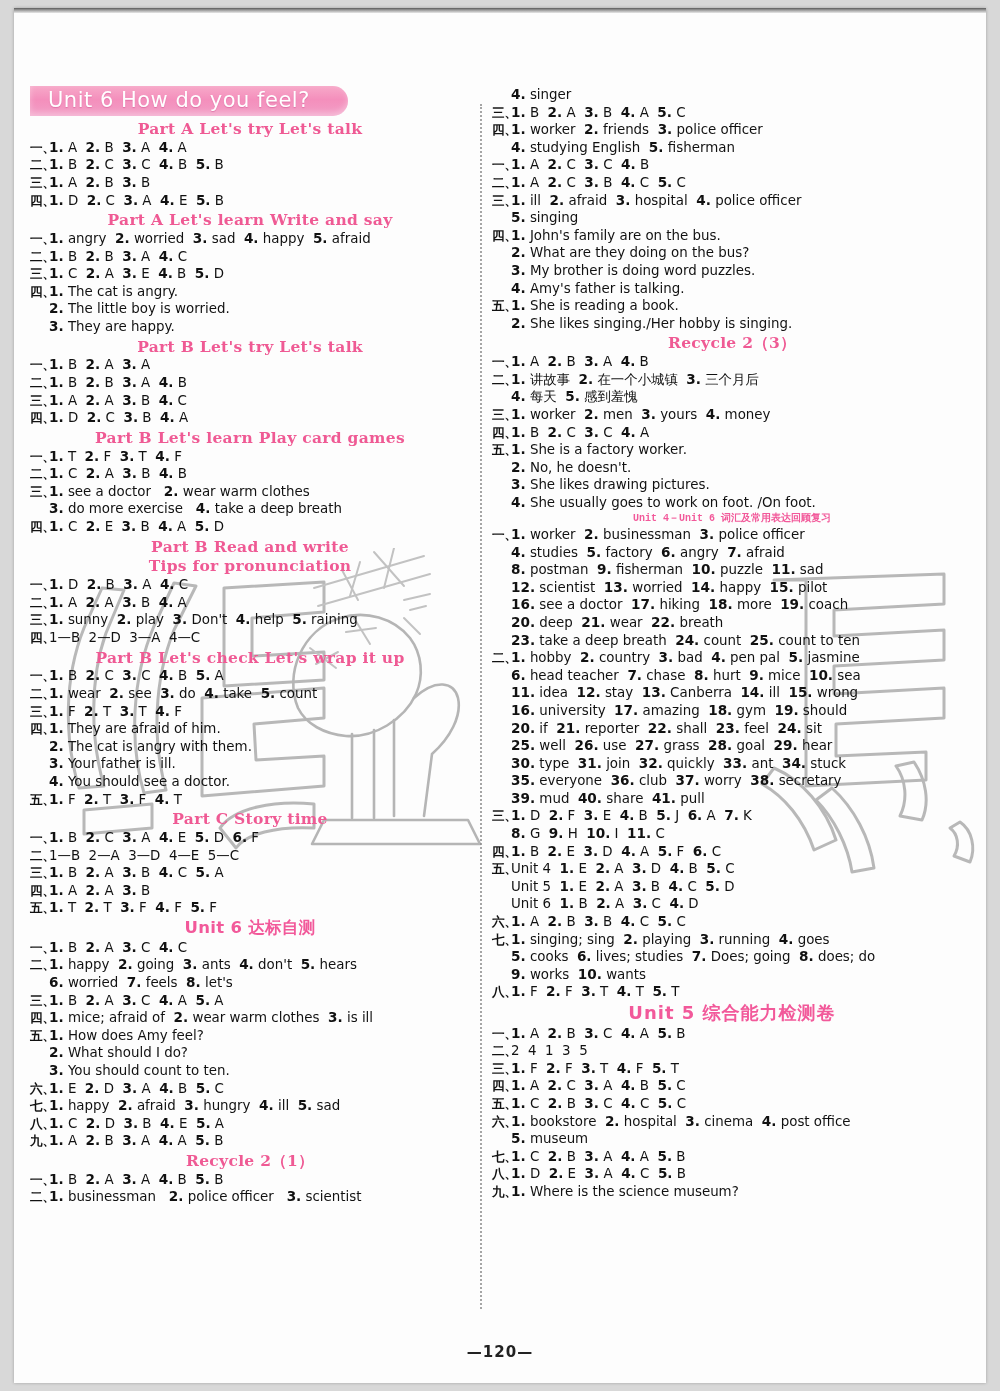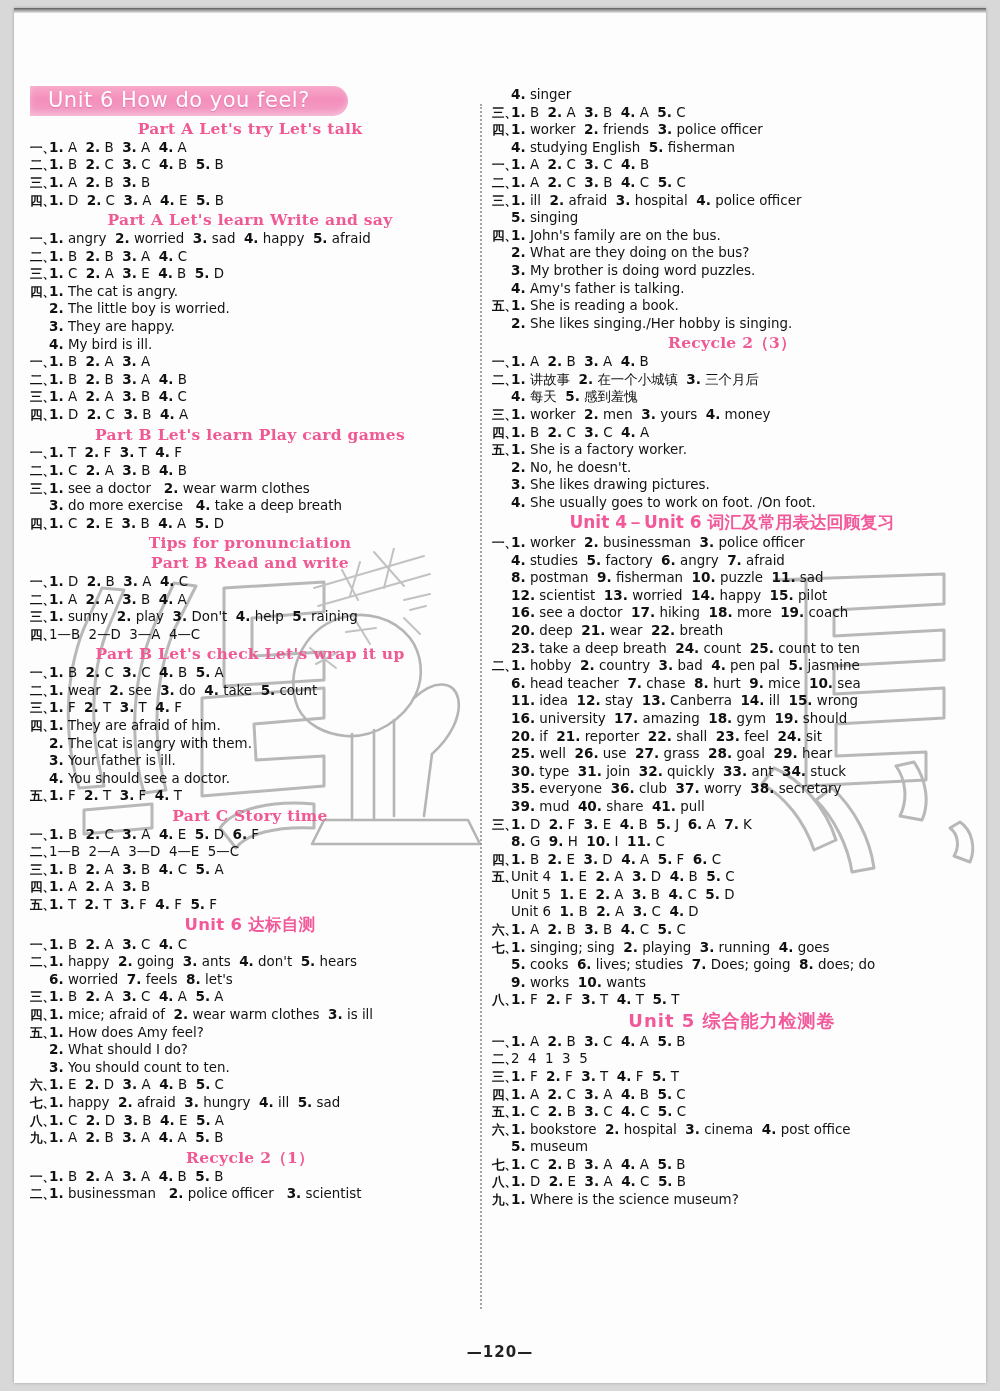--- a/index.html
+++ b/index.html
@@ -63,21 +63,21 @@
     white-space:nowrap;
   }
   .head.cn{
     font-family:"DejaVu Sans","Liberation Sans",sans-serif;
     font-size:16.5px;font-weight:bold;color:#f2599a;
   }
   .head.cnbig{
     font-family:"DejaVu Sans","Liberation Sans",sans-serif;
     font-size:18px;font-weight:bold;color:#f2599a;letter-spacing:1px;
   }
-  .head.wide{font-size:17px;letter-spacing:0;}
+  .head.wide{font-size:10px;letter-spacing:0;font-family:Liberation Mono, monospace;}
 
   
   .row{
     display:flex;align-items:flex-start;
     font-size:13.4px;line-height:17.6px;color:#111;
     white-space:nowrap;
   }
   .mk{
     flex:0 0 auto;width:19px;
     font-family:"DejaVu Sans","Liberation Sans",sans-serif;
@@ -190,24 +190,21 @@
         <span class="txt"><b>1.</b>&nbsp;The&nbsp;cat&nbsp;is&nbsp;angry.</span>
       </div>
       <div class="row">
         <span class="mk blank">一、</span>
         <span class="txt"><b>2.</b>&nbsp;The&nbsp;little&nbsp;boy&nbsp;is&nbsp;worried.</span>
       </div>
       <div class="row">
         <span class="mk blank">一、</span>
         <span class="txt"><b>3.</b>&nbsp;They&nbsp;are&nbsp;happy.</span>
       </div>
-      <div class="row">
-        <span class="mk blank">一、</span>
-        <span class="txt"><b>4.</b>&nbsp;My&nbsp;bird&nbsp;is&nbsp;ill.</span>
-      </div>
+      <div class="head">Part B   Let's try   Let's talk</div>
       <div class="row">
         <span class="mk">一、</span>
         <span class="txt"><b>1.</b>&nbsp;B&nbsp;&nbsp;<b>2.</b>&nbsp;A&nbsp;&nbsp;<b>3.</b>&nbsp;A</span>
       </div>
       <div class="row">
         <span class="mk">二、</span>
         <span class="txt"><b>1.</b>&nbsp;B&nbsp;&nbsp;<b>2.</b>&nbsp;B&nbsp;&nbsp;<b>3.</b>&nbsp;A&nbsp;&nbsp;<b>4.</b>&nbsp;B</span>
       </div>
       <div class="row">
         <span class="mk">三、</span>
@@ -231,22 +228,22 @@
         <span class="txt"><b>1.</b>&nbsp;see&nbsp;a&nbsp;doctor&nbsp;&nbsp;&nbsp;<b>2.</b>&nbsp;wear&nbsp;warm&nbsp;clothes</span>
       </div>
       <div class="row">
         <span class="mk blank">一、</span>
         <span class="txt"><b>3.</b>&nbsp;do&nbsp;more&nbsp;exercise&nbsp;&nbsp;&nbsp;<b>4.</b>&nbsp;take&nbsp;a&nbsp;deep&nbsp;breath</span>
       </div>
       <div class="row">
         <span class="mk">四、</span>
         <span class="txt"><b>1.</b>&nbsp;C&nbsp;&nbsp;<b>2.</b>&nbsp;E&nbsp;&nbsp;<b>3.</b>&nbsp;B&nbsp;&nbsp;<b>4.</b>&nbsp;A&nbsp;&nbsp;<b>5.</b>&nbsp;D</span>
       </div>
+      <div class="head">Part B   Read and write</div>
       <div class="head">Tips for pronunciation</div>
-      <div class="head">Part B   Read and write</div>
       <div class="row">
         <span class="mk">一、</span>
         <span class="txt"><b>1.</b>&nbsp;D&nbsp;&nbsp;<b>2.</b>&nbsp;B&nbsp;&nbsp;<b>3.</b>&nbsp;A&nbsp;&nbsp;<b>4.</b>&nbsp;C</span>
       </div>
       <div class="row">
         <span class="mk">二、</span>
         <span class="txt"><b>1.</b>&nbsp;A&nbsp;&nbsp;<b>2.</b>&nbsp;A&nbsp;&nbsp;<b>3.</b>&nbsp;B&nbsp;&nbsp;<b>4.</b>&nbsp;A</span>
       </div>
       <div class="row">
         <span class="mk">三、</span>

